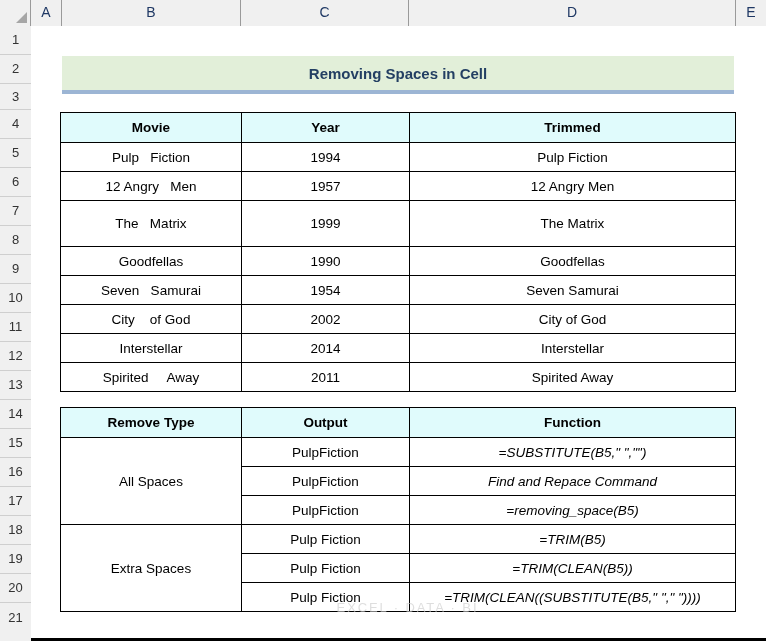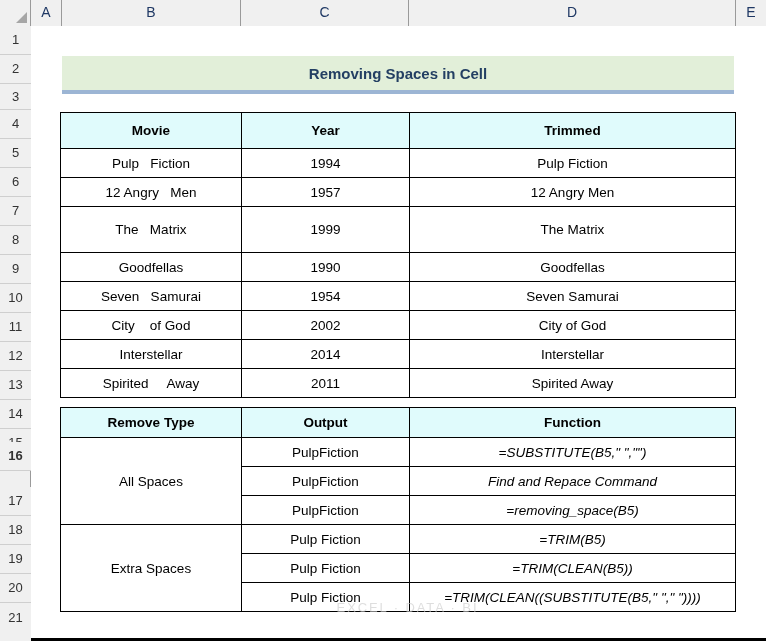--- a/index.html
+++ b/index.html
@@ -165,42 +165,42 @@
     <div class="row-head" style="top:142px;height:29px;line-height:28px;">6</div>
     <div class="row-head" style="top:171px;height:29px;line-height:28px;">7</div>
     <div class="row-head" style="top:200px;height:29px;line-height:28px;">8</div>
     <div class="row-head" style="top:229px;height:29px;line-height:28px;">9</div>
     <div class="row-head" style="top:258px;height:29px;line-height:28px;">10</div>
     <div class="row-head" style="top:287px;height:29px;line-height:28px;">11</div>
     <div class="row-head" style="top:316px;height:29px;line-height:28px;">12</div>
     <div class="row-head" style="top:345px;height:29px;line-height:28px;">13</div>
     <div class="row-head" style="top:374px;height:29px;line-height:28px;">14</div>
     <div class="row-head" style="top:403px;height:29px;line-height:28px;">15</div>
-    <div class="row-head" style="top:416px;height:29px;line-height:28px;font-weight:bold;">16</div>
+    <div class="row-head" style="top:432px;height:29px;line-height:28px;">16</div>
     <div class="row-head" style="top:461px;height:29px;line-height:28px;">17</div>
     <div class="row-head" style="top:490px;height:29px;line-height:28px;">18</div>
     <div class="row-head" style="top:519px;height:29px;line-height:28px;">19</div>
     <div class="row-head" style="top:548px;height:29px;line-height:28px;">20</div>
     <div class="row-head" style="top:577px;height:38px;line-height:30px;border-bottom:none;">21</div>
   </div>
 
   <div class="title-band" style="left:62px;top:56px;width:672px;height:34px;">Removing Spaces in Cell</div>
   <div class="title-rule" style="left:62px;top:90px;width:672px;height:4px;"></div>
 
   <table class="tbl" id="movie-table" style="left:60px;top:112px;width:675px;">
     <colgroup>
       <col style="width:181px">
         <col style="width:168px">
         <col style="width:326px">
     </colgroup>
     <thead>
       <tr>
         <th style="height:30px">Movie</th>
         <th style="height:30px">Year</th>
-        <th style="height:36px">Trimmed</th>
+        <th style="height:30px">Trimmed</th>
       </tr>
     </thead>
     <tbody id="movie-body">
         <tr>
           <td style="height: 29px;">Pulp   Fiction</td>
           <td style="height: 29px;">1994</td>
           <td style="height: 29px;">Pulp Fiction</td>
         </tr>
         <tr>
           <td style="height: 29px;">12 Angry   Men</td>

